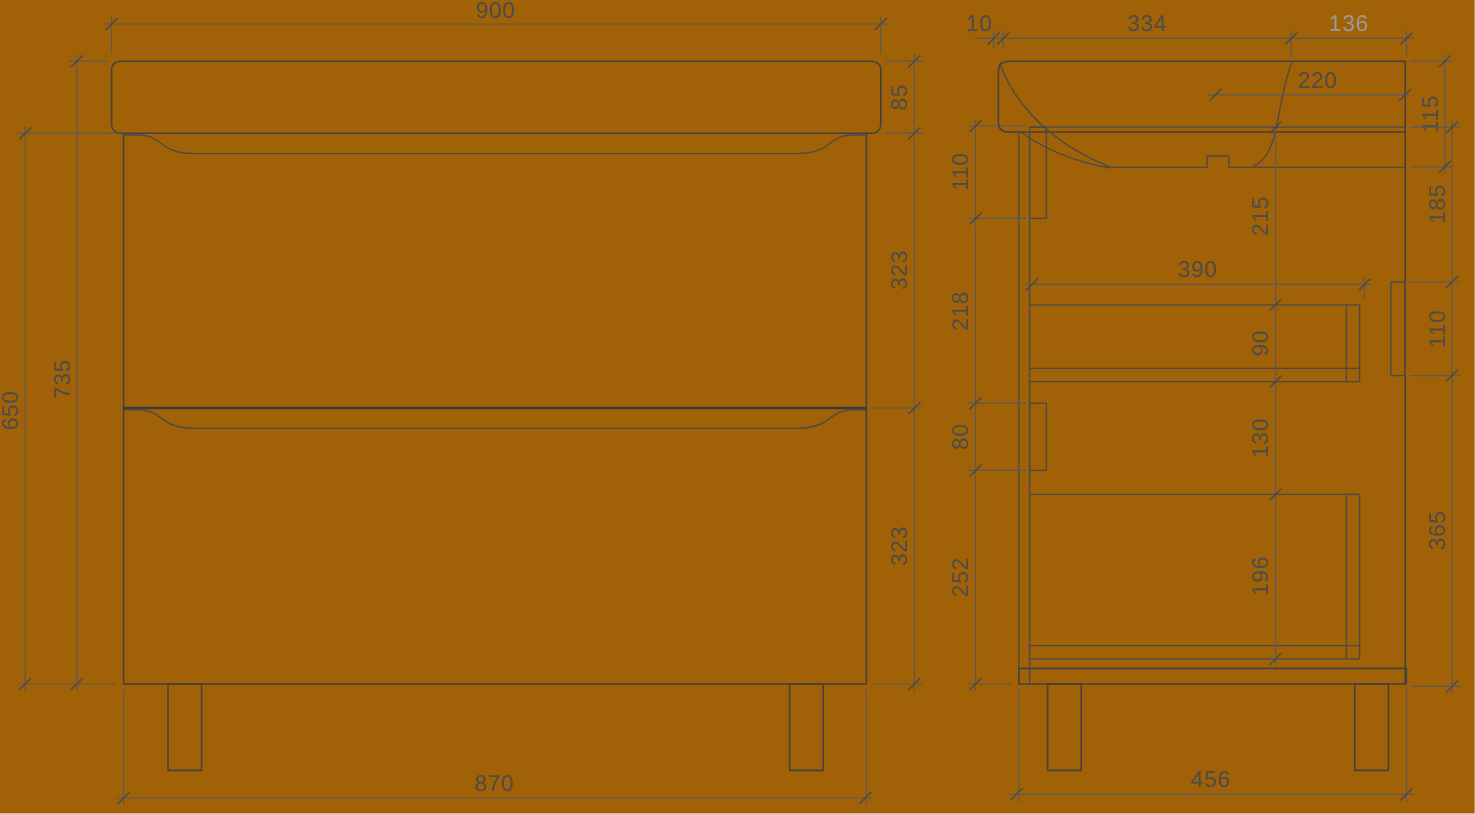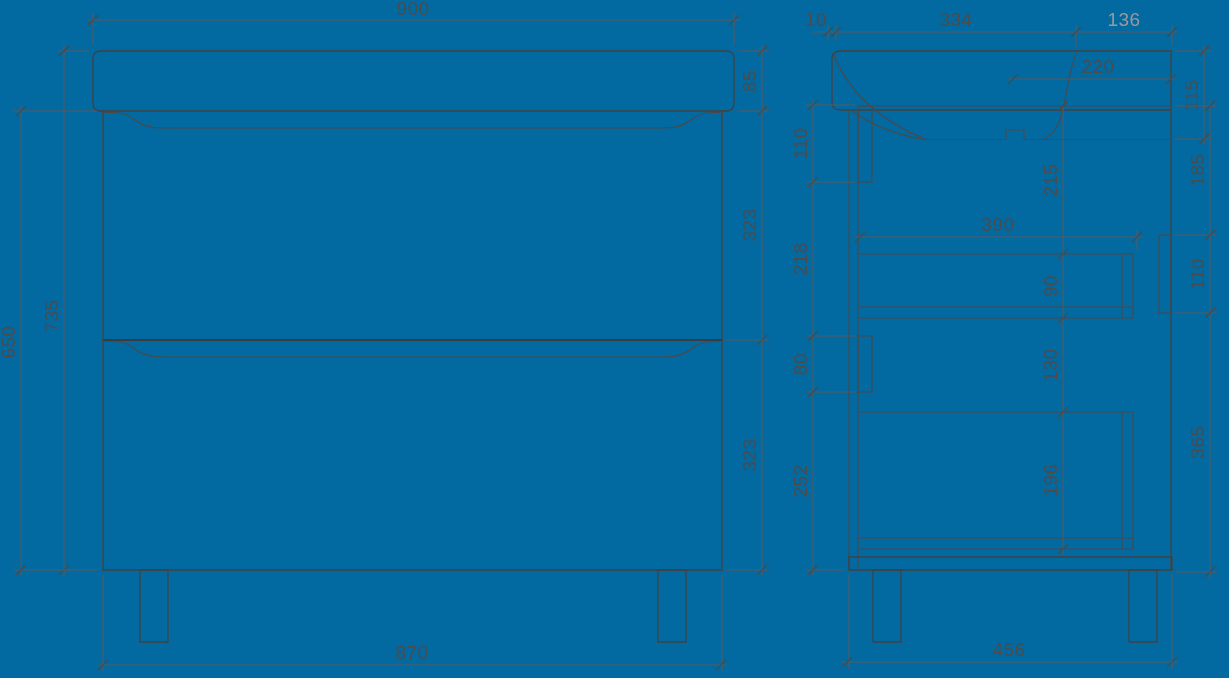--- a/index.html
+++ b/index.html
@@ -1,16 +1,16 @@
 <!DOCTYPE html>
 <html><head>
 <meta charset="utf-8">
 <style>
   html,body{margin:0;padding:0;background:#ffffff;}
-  .canvas{width:1229px;height:678px;background:#0369a1;position:relative;overflow:hidden;}
+  .canvas{width:1229px;height:678px;background:#a16207;position:relative;overflow:hidden;}
   svg{display:block;}
   svg .obj{stroke:#424242;fill:none;stroke-width:1.3;stroke-linecap:round;stroke-linejoin:round;}
   svg .obj-thin{stroke:#4a4a4a;fill:none;stroke-width:1.1;}
   svg .obj-thick{stroke:#3c3c3c;fill:none;stroke-width:2.2;}
   svg .dim{stroke:#5a5a5a;fill:none;stroke-width:1;}
   svg .tick{stroke:#4a4a4a;stroke-width:1.2;}
   svg text{font-family:"Liberation Sans",sans-serif;font-size:19px;fill:#4c4c4c;letter-spacing:0.5px;}
   svg text.muted{fill:#9a9a9a;}
 </style>
 </head>

